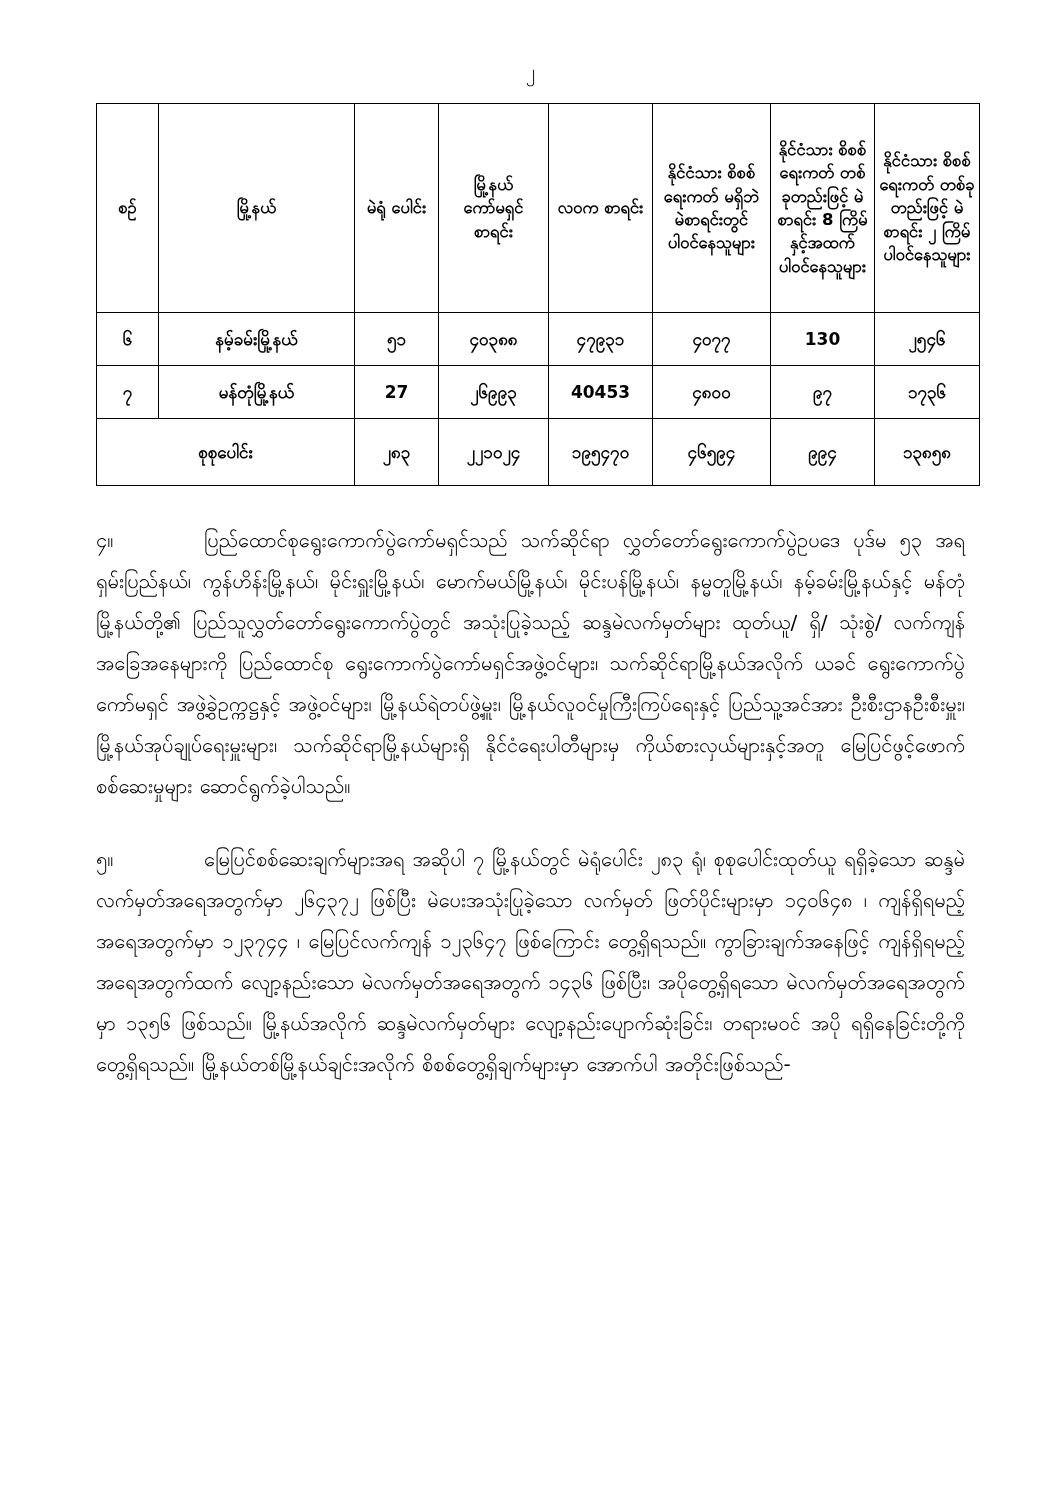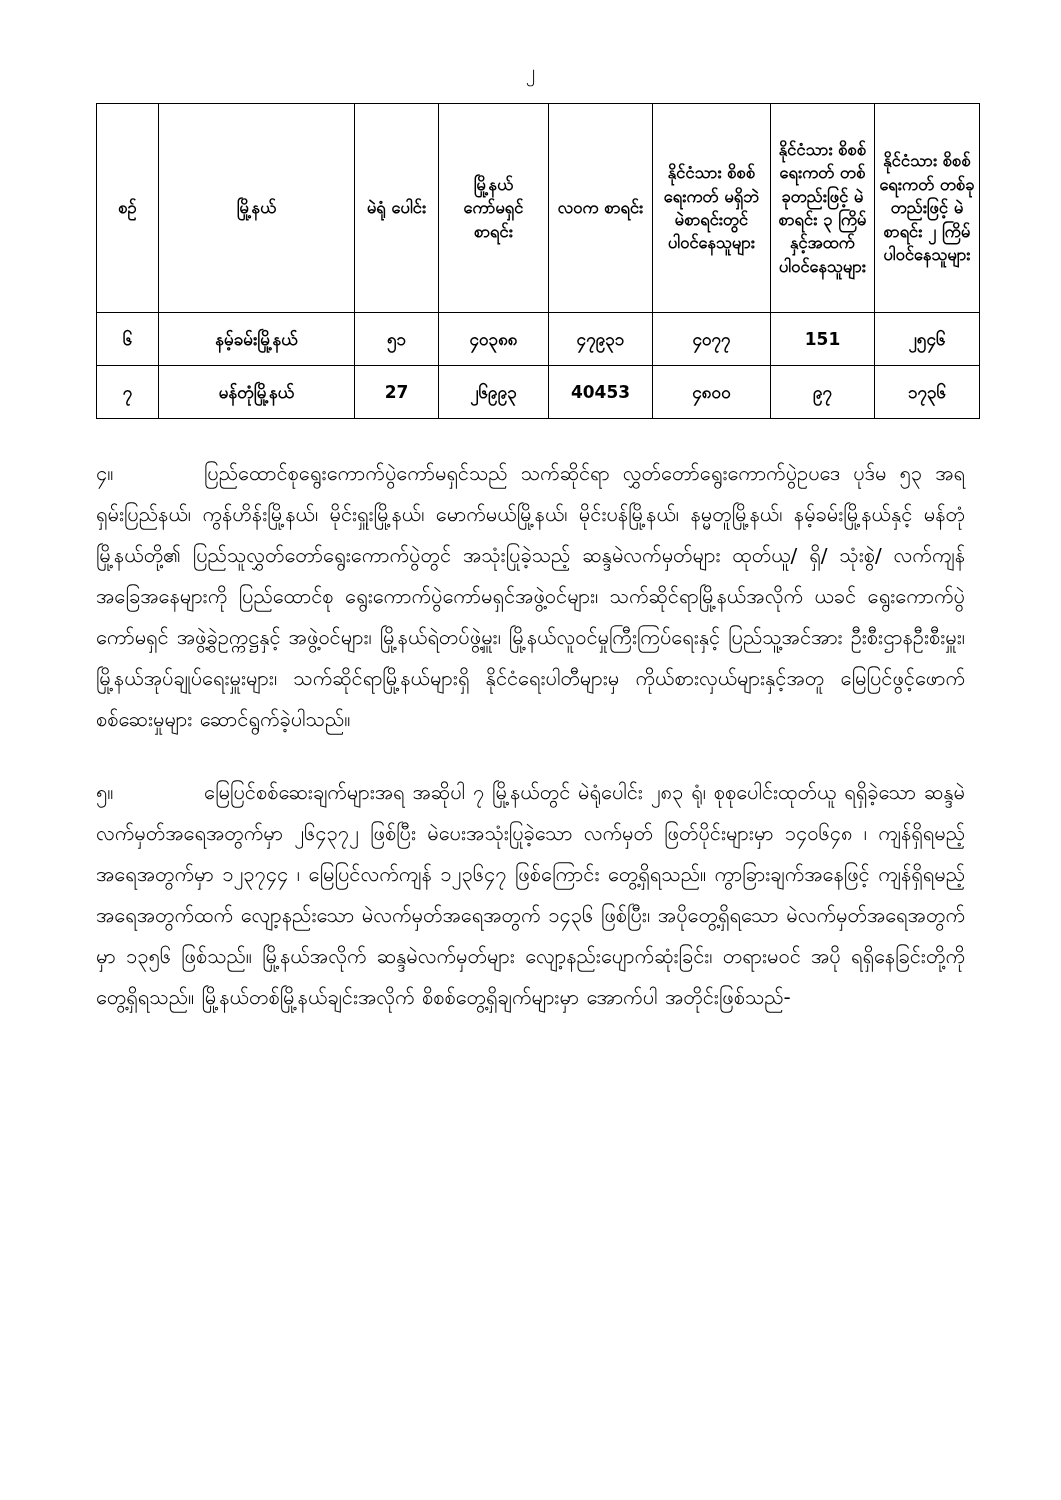--- a/index.html
+++ b/index.html
@@ -111,44 +111,53 @@
         <col class="col-c7">
       </colgroup>
       <thead>
         <tr>
           <td>စဉ်</td>
           <td>မြို့နယ်</td>
           <td>မဲရုံ ပေါင်း</td>
           <td>မြို့နယ် ကော်မရှင် စာရင်း</td>
           <td>လ၀က စာရင်း</td>
           <td>နိုင်ငံသား စိစစ်ရေးကတ် မရှိဘဲ မဲစာရင်းတွင် ပါဝင်နေသူများ</td>
-          <td>နိုင်ငံသား စိစစ်ရေးကတ် တစ်ခုတည်းဖြင့် မဲစာရင်း ၃ ကြိမ် နှင့်အထက် ပါဝင်နေသူများ</td>
+          <td>နိုင်ငံသား စိစစ်ရေးကတ် တစ်ခုတည်းဖြင့် မဲစာရင်း 8 ကြိမ် နှင့်အထက် ပါဝင်နေသူများ</td>
           <td>နိုင်ငံသား စိစစ်ရေးကတ် တစ်ခုတည်းဖြင့် မဲစာရင်း ၂ ကြိမ် ပါဝင်နေသူများ</td>
         </tr>
       </thead>
       <tbody>
         <tr>
           <td>၆</td>
           <td class="town-cell">နမ့်ခမ်းမြို့နယ်</td>
           <td>၅၁</td>
           <td>၄၀၃၈၈</td>
           <td>၄၇၉၃၁</td>
           <td>၄၀၇၇</td>
-          <td>151</td>
+          <td>130</td>
           <td>၂၅၄၆</td>
         </tr>
         <tr>
           <td>၇</td>
           <td class="town-cell">မန်တုံမြို့နယ်</td>
           <td>27</td>
           <td>၂၆၉၉၃</td>
           <td>40453</td>
           <td>၄၈၀၀</td>
           <td>၉၇</td>
           <td>၁၇၃၆</td>
+        </tr>
+        <tr class="total-row">
+          <td class="total-label" colspan="2">စုစုပေါင်း</td>
+          <td>၂၈၃</td>
+          <td>၂၂၁၀၂၄</td>
+          <td>၁၉၅၄၇၀</td>
+          <td>၄၆၅၉၄</td>
+          <td>၉၉၄</td>
+          <td>၁၃၈၅၈</td>
         </tr>
       </tbody>
     </table>
   </div>
 
   <div class="body-text">
     <div class="para">
       <span class="pnum">၄။</span><span class="indent"></span><span>ပြည်‌‌‌‌‌‌ထောင်စုရွေးကောက်ပွဲကော်မရှင်သည် သက်ဆိုင်ရာ လွှတ်တော်ရွေးကောက်ပွဲဥပဒေ ပုဒ်မ ၅၃ အရ ရှမ်းပြည်နယ်၊ ကွန်ဟိန်းမြို့နယ်၊ မိုင်းရှူးမြို့နယ်၊ မောက်မယ်မြို့နယ်၊ မိုင်းပန်မြို့နယ်၊ နမ္မတူမြို့နယ်၊ နမ့်ခမ်းမြို့နယ်နှင့် မန်တုံမြို့နယ်တို့၏ ပြည်သူလွှတ်တော်ရွေးကောက်ပွဲတွင် အသုံးပြုခဲ့သည့် ဆန္ဒမဲလက်မှတ်များ ထုတ်ယူ/ ရှိ/ သုံးစွဲ/ လက်ကျန်အခြေအနေများကို ပြည်ထောင်စု ရွေးကောက်ပွဲကော်မရှင်အဖွဲ့ဝင်များ၊ သက်ဆိုင်ရာမြို့နယ်အလိုက် ယခင် ရွေးကောက်ပွဲကော်မရှင် အဖွဲ့ခွဲဥက္ကဋ္ဌနှင့် အဖွဲ့ဝင်များ၊ မြို့နယ်ရဲတပ်ဖွဲ့မှူး၊ မြို့နယ်လူဝင်မှုကြီးကြပ်ရေးနှင့် ပြည်သူ့အင်အား ဦးစီးဌာနဦးစီးမှူး၊ မြို့နယ်အုပ်ချုပ်ရေးမှူးများ၊ သက်ဆိုင်ရာမြို့နယ်များရှိ နိုင်ငံရေးပါတီများမှ ကိုယ်စားလှယ်များနှင့်အတူ မြေပြင်ဖွင့်ဖောက်စစ်ဆေးမှုများ ဆောင်ရွက်ခဲ့ပါသည်။</span>
     </div>
     <div class="para p2">

